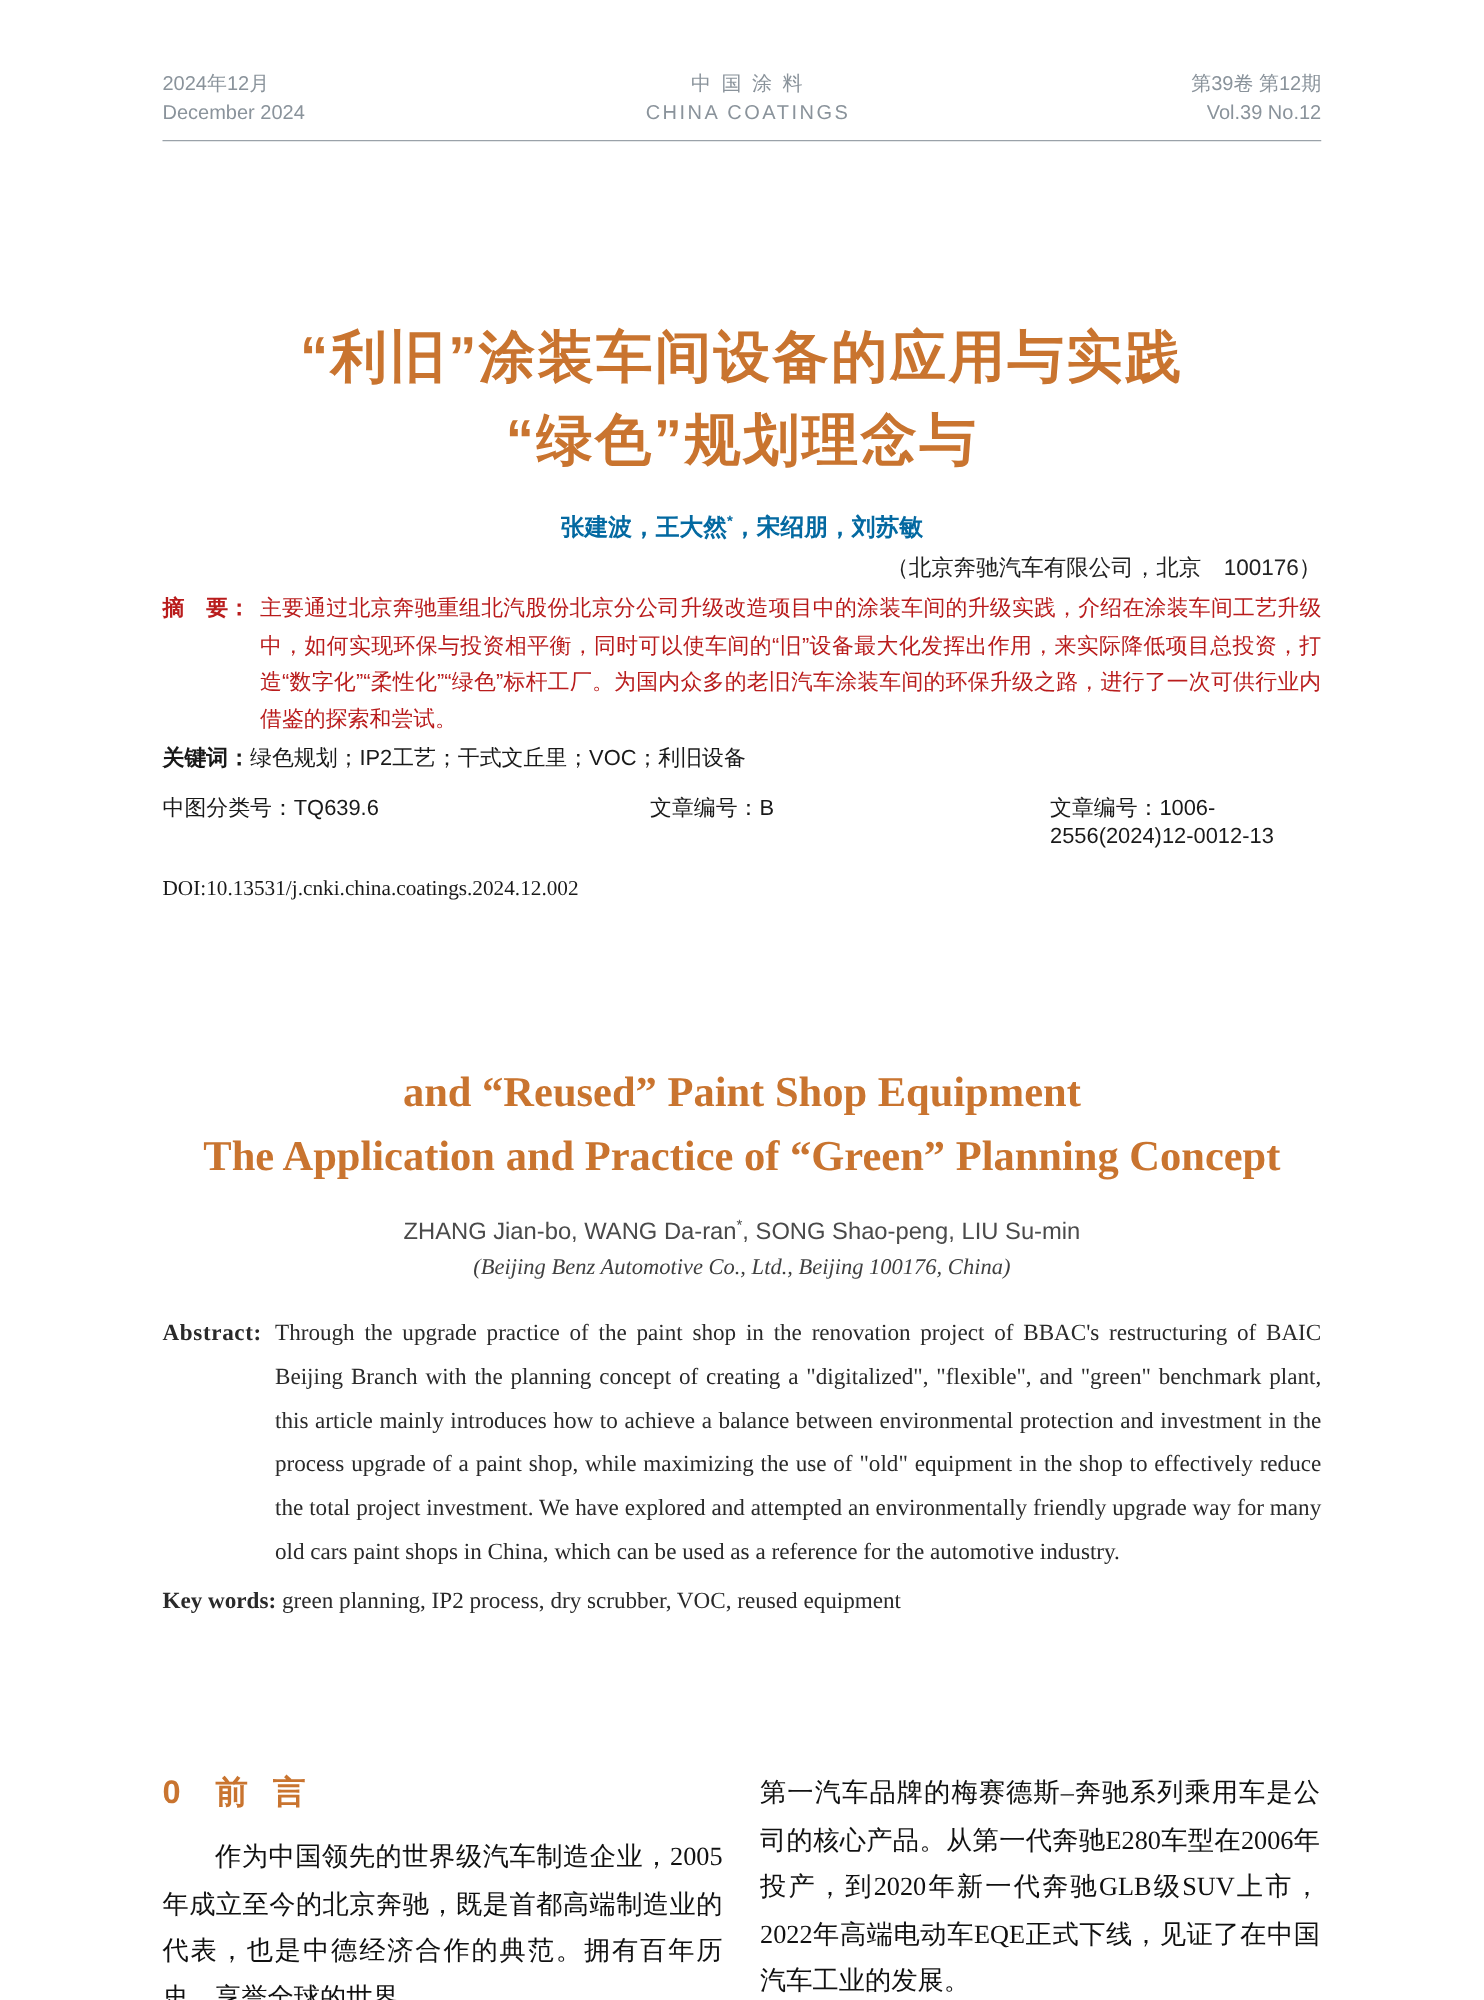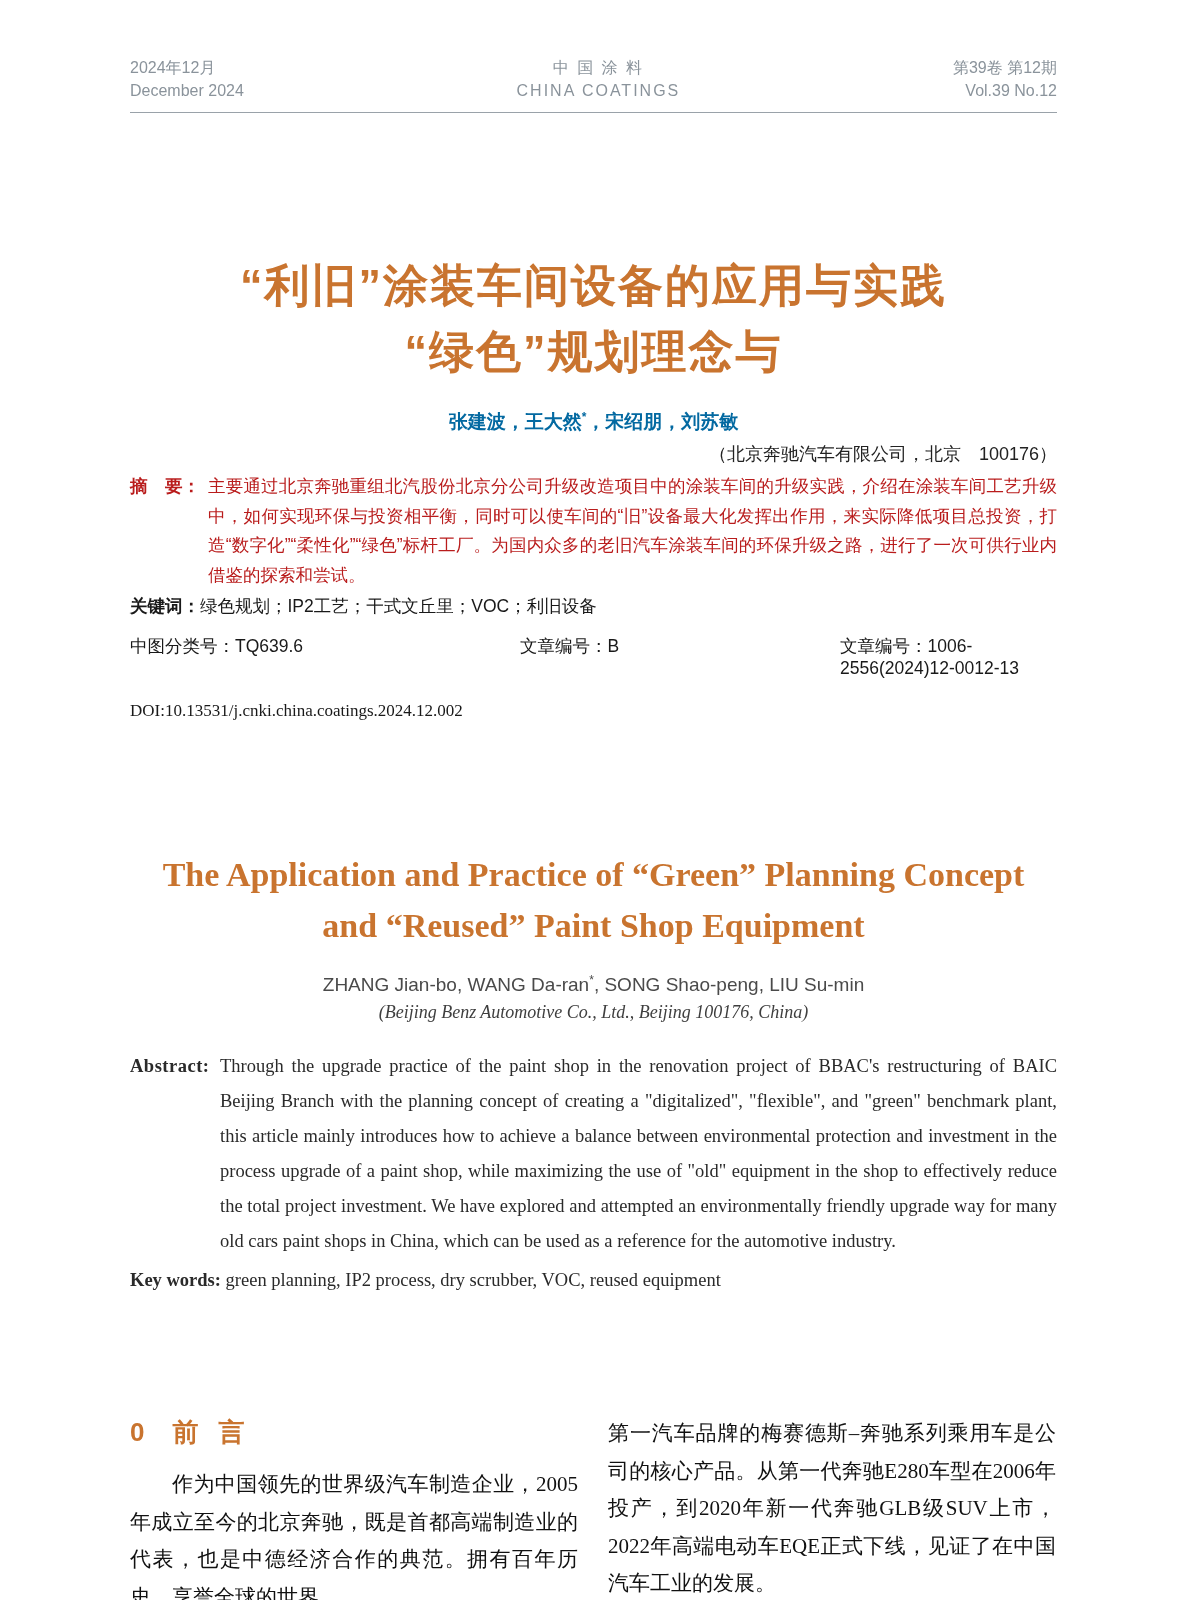--- a/index.html
+++ b/index.html
@@ -113,22 +113,22 @@
     <div class="m2">
       <span class="lbl">文章编号：</span><span>B</span>
     </div>
     <div class="m3">
       <span class="lbl">文章编号：</span><span>1006-2556(2024)12-0012-13</span>
     </div>
   </div>
   <div class="doi">DOI:10.13531/j.cnki.china.coatings.2024.12.002</div>
 
   <h2 class="en-title">
+    <div>and “Reused” Paint Shop Equipment</div>
     <div>The Application and Practice of “Green” Planning Concept</div>
-    <div>and “Reused” Paint Shop Equipment</div>
   </h2>
   <div class="en-authors"><span>ZHANG Jian-bo, WANG Da-ran</span><sup>*</sup><span>, SONG Shao-peng, LIU Su-min</span></div>
   <div class="en-affiliation">(Beijing Benz Automotive Co., Ltd., Beijing 100176, China)</div>
 
   <div class="abs-en">
     <span class="lbl">Abstract:</span>
     <div class="txt">Through the upgrade practice of the paint shop in the renovation project of BBAC's restructuring of BAIC Beijing Branch with the planning concept of creating a "digitalized", "flexible", and "green" benchmark plant, this article mainly introduces how to achieve a balance between environmental protection and investment in the process upgrade of a paint shop, while maximizing the use of "old" equipment in the shop to effectively reduce the total project investment. We have explored and attempted an environmentally friendly upgrade way for many old cars paint shops in China, which can be used as a reference for the automotive industry.</div>
   </div>
   <div class="kw-en">
     <span class="lbl">Key words:</span>

